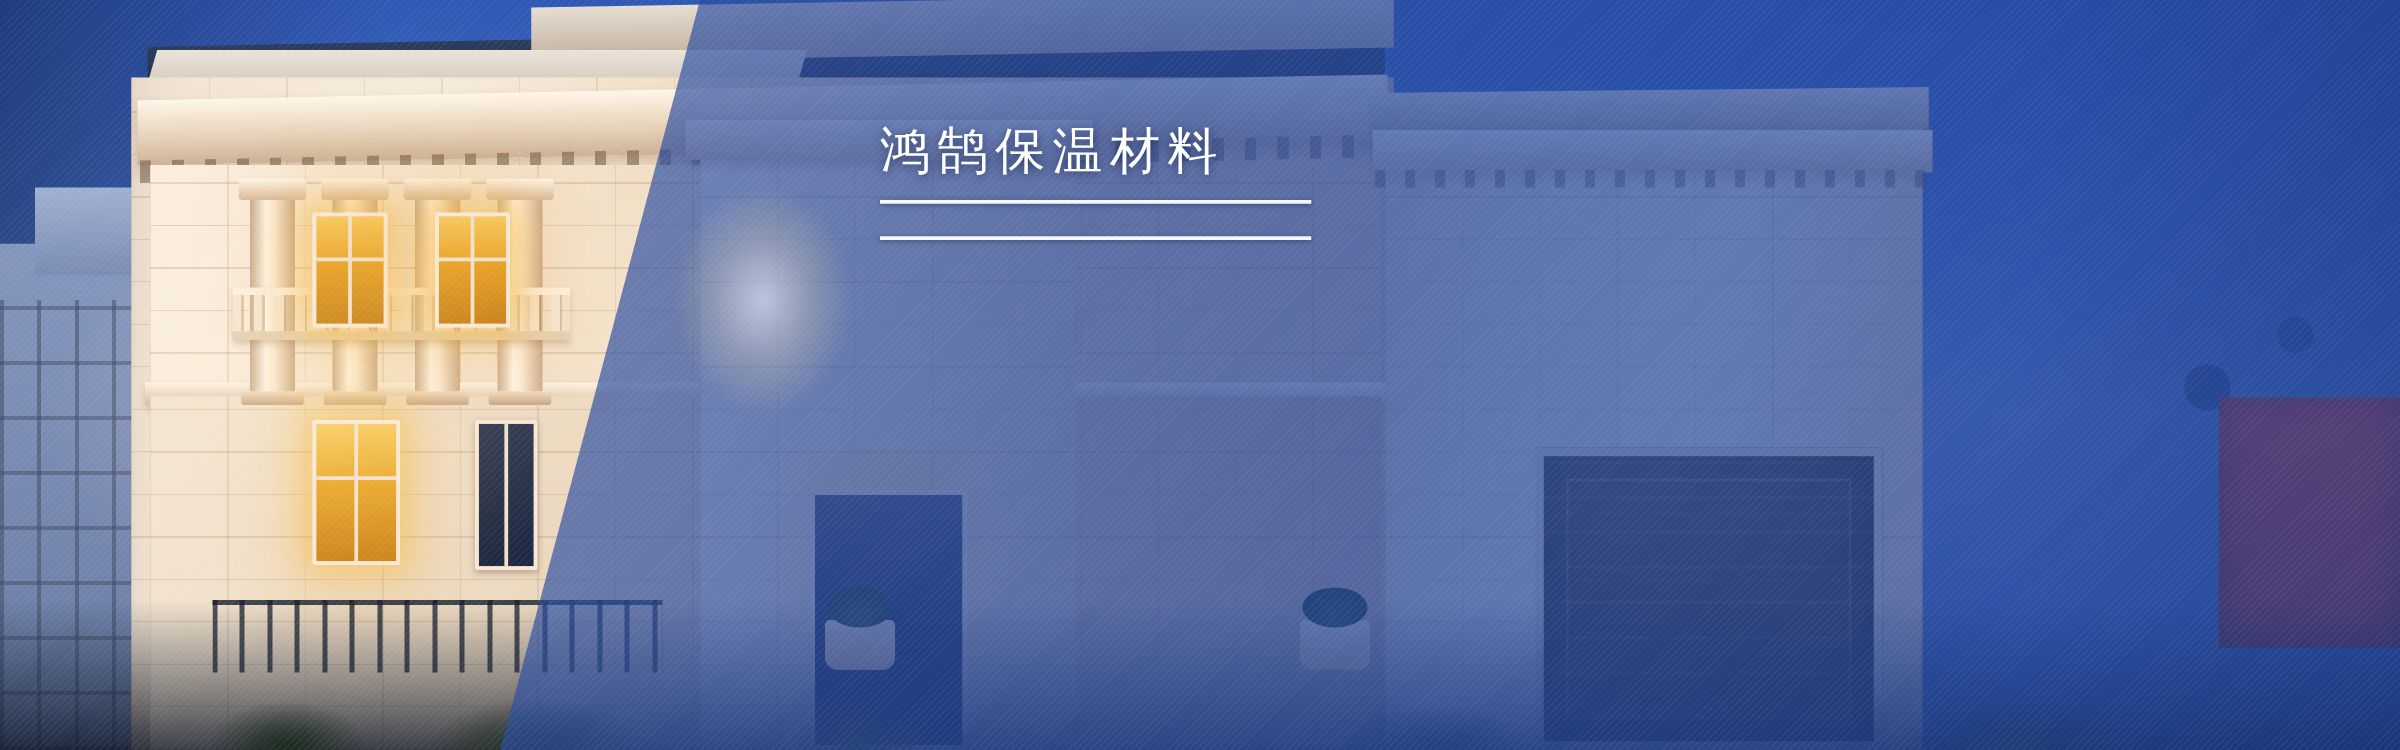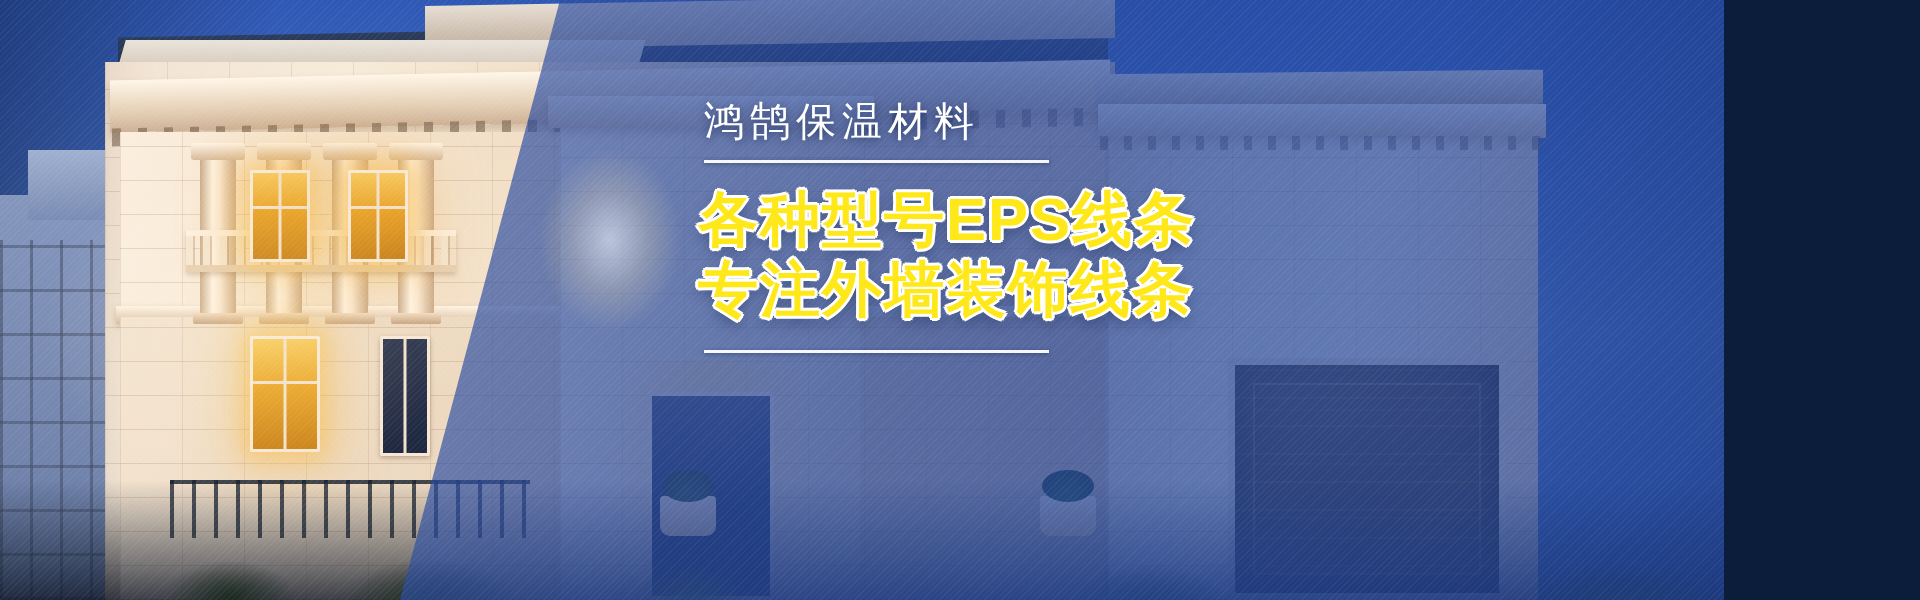--- a/index.html
+++ b/index.html
@@ -1,21 +1,21 @@
 <!DOCTYPE html>
 <html lang="zh"><head>
 <meta charset="utf-8">
 <title>banner</title>
 <style>
   html,body{margin:0;padding:0;background:#0b1d3a;}
   *{box-sizing:border-box;}
 
   .banner{
     position:relative;
-    width:1724px;height:600px;
+    width:1920px;height:600px;
     overflow:hidden;
     font-family:"Liberation Sans","DejaVu Sans",sans-serif;
     background:#ef4444;
   }
 
   
   .photo{position:absolute;inset:0;overflow:hidden;}
 
   
   .sky{
@@ -440,22 +440,18 @@
   <div class="overlay-sheen"></div>
   <div class="flare"></div>
   <div class="hatch"></div>
 
   <div class="content">
 
     <div class="subtitle">鸿鹄保温材料</div>
 
     <div class="rule"></div>
 
-    <div class="headline">
-      <div class="headline-line">各种型号EPS线条</div>
-      <div class="headline-line">专注外墙装饰线条</div>
-    </div>
 
     <div class="rule-bottom"></div>
 
   </div>
 
 </div>
 
 </body></html>

